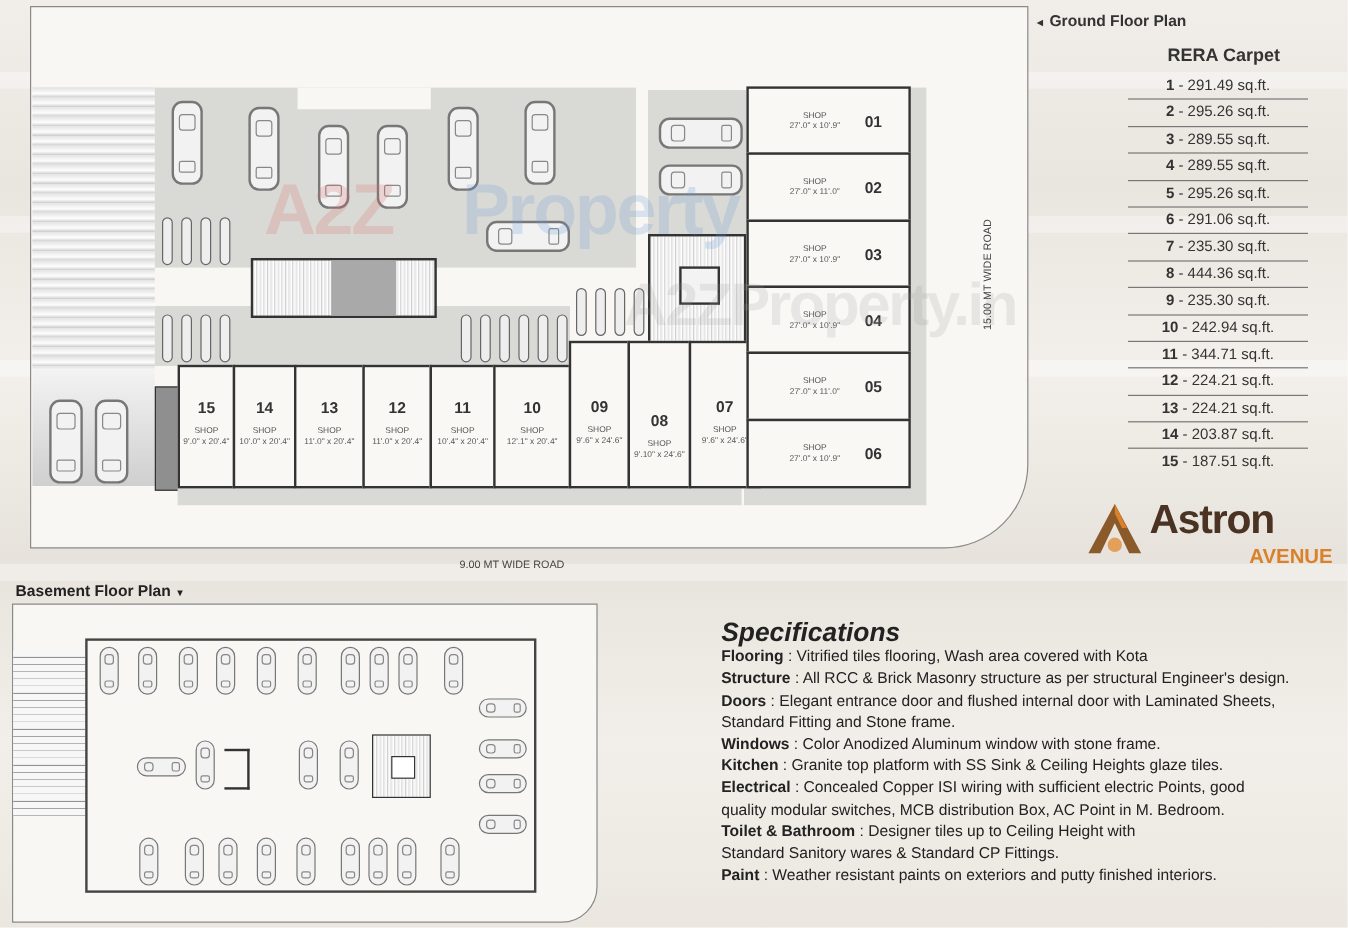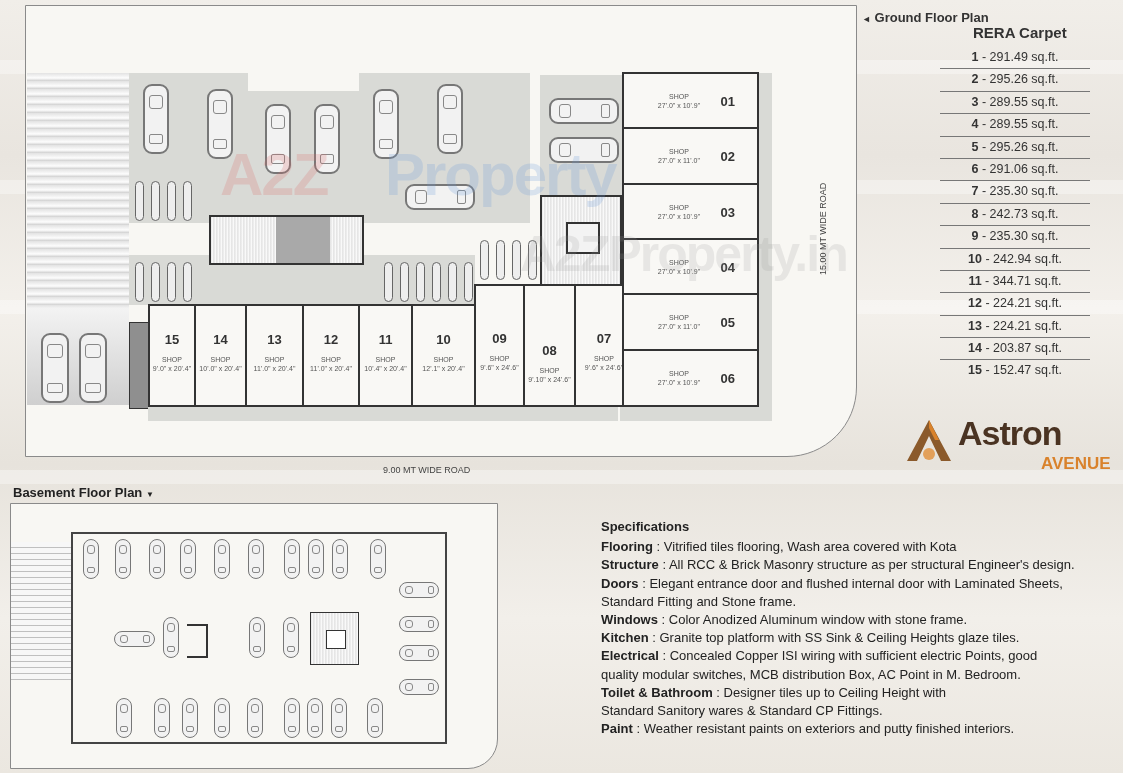--- a/index.html
+++ b/index.html
@@ -20,32 +20,32 @@
   .bike{position:absolute;width:9px;height:40px;border:1px solid #666;border-radius:5px;background:#eee;box-sizing:border-box;}
   .shop{position:absolute;background:#f9f8f5;border:2px solid #333;box-sizing:border-box;text-align:center;color:#333;}
   .shop .num{font-weight:bold;font-size:13px;}
   .shop .lbl{font-size:7px;color:#555;line-height:9px;}
   .rshop .num{position:absolute;right:22px;top:50%;transform:translateY(-50%);font-size:13px;font-weight:bold;}
   .rshop .lbl{position:absolute;left:0;width:110px;top:50%;transform:translateY(-50%);}
   .stair{position:absolute;background:repeating-linear-gradient(90deg,#e6e6e6 0,#fff 2px,#ccc 3px);border:2px solid #333;box-sizing:border-box;}
   .label-small{font-size:9px;color:#444;}
   .wm{position:absolute;font-size:60px;font-weight:bold;opacity:0.22;letter-spacing:-2px;}
   
-  .rera{position:absolute;left:940px;top:24px;width:150px;}
+  .rera{position:absolute;left:940px;top:38px;width:150px;}
   .rera h3{margin:0 0 6px 33px;font-size:15px;color:#333;font-weight:bold;}
   .rera .row{height:21.4px;border-bottom:1px solid #777;font-size:12.5px;color:#333;text-align:center;line-height:20px;position:relative;}
   .rera .row:last-child{border-bottom:none;}
   .rera .row b{font-weight:bold;}
   
   .bsite{position:absolute;left:10px;top:503px;width:486px;height:264px;background:#f8f7f3;border:1px solid #8a8a8a;border-bottom-right-radius:30px;}
   .binner{position:absolute;left:71px;top:532px;width:376px;height:212px;border:2px solid #444;box-sizing:border-box;}
   .bramp{position:absolute;left:11px;top:542px;width:60px;height:138px;background:repeating-linear-gradient(180deg,#f7f7f7 0,#f7f7f7 5px,#888 6px);}
   
   .specs{position:absolute;left:601px;top:518px;width:520px;color:#222;font-size:13px;line-height:18.2px;}
-  .specs h2{margin:0 0 2px 0;font-size:13px;font-weight:bold;}
+  .specs h2{margin:0 0 2px 0;font-size:22px;font-weight:bold;font-style:italic;}
   .specs p{margin:0;}
   .specs b{font-weight:bold;}
   
   .logo{position:absolute;left:905px;top:410px;width:200px;height:70px;}
 </style>
 </head>
 <body>
 
 <div class="bgstripe" style="top:60px"></div>
 <div class="bgstripe" style="top:180px"></div>
@@ -189,28 +189,28 @@
 
 <div class="rera">
   <h3>RERA Carpet</h3>
   <div class="row"><b>1</b><span> - 291.49 sq.ft.</span></div>
   <div class="row"><b>2</b><span> - 295.26 sq.ft.</span></div>
   <div class="row"><b>3</b><span> - 289.55 sq.ft.</span></div>
   <div class="row"><b>4</b><span> - 289.55 sq.ft.</span></div>
   <div class="row"><b>5</b><span> - 295.26 sq.ft.</span></div>
   <div class="row"><b>6</b><span> - 291.06 sq.ft.</span></div>
   <div class="row"><b>7</b><span> - 235.30 sq.ft.</span></div>
-  <div class="row"><b>8</b><span> - 242.73 sq.ft.</span></div>
+  <div class="row"><b>8</b><span> - 444.36 sq.ft.</span></div>
   <div class="row"><b>9</b><span> - 235.30 sq.ft.</span></div>
   <div class="row"><b>10</b><span> - 242.94 sq.ft.</span></div>
   <div class="row"><b>11</b><span> - 344.71 sq.ft.</span></div>
   <div class="row"><b>12</b><span> - 224.21 sq.ft.</span></div>
   <div class="row"><b>13</b><span> - 224.21 sq.ft.</span></div>
   <div class="row"><b>14</b><span> - 203.87 sq.ft.</span></div>
-  <div class="row"><b>15</b><span> - 152.47 sq.ft.</span></div>
+  <div class="row"><b>15</b><span> - 187.51 sq.ft.</span></div>
 </div>
 
 <div class="logo">
   <svg width="48" height="45" viewBox="0 0 48 45" style="position:absolute;left:0;top:8px;">
     <polygon points="24,2 46,43 36,43 24,18 12,43 2,43" fill="#8b5a2b"></polygon>
     <polygon points="24,2 34,22 30,22 24,10" fill="#d9822b"></polygon>
     <circle cx="24" cy="36" r="6" fill="#e3a05a"></circle>
   </svg>
   <div style="position:absolute;left:53px;top:4px;font-size:34px;font-weight:bold;color:#4a3322;letter-spacing:-1px;">Astron</div>
   <div style="position:absolute;left:136px;top:44px;font-size:17px;font-weight:bold;color:#d9822b;">AVENUE</div>

